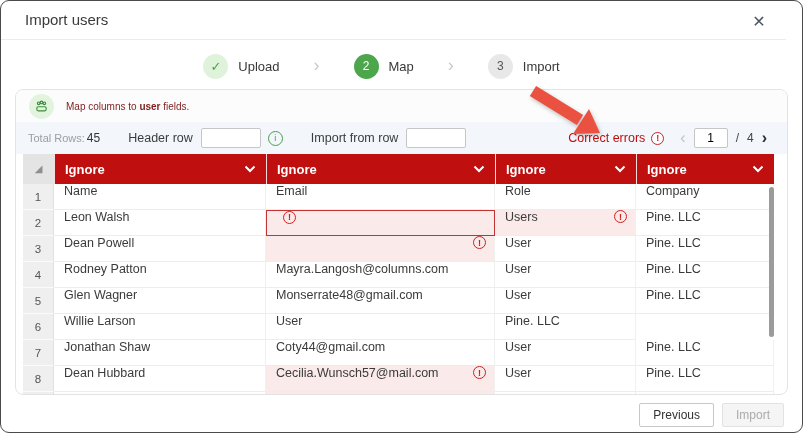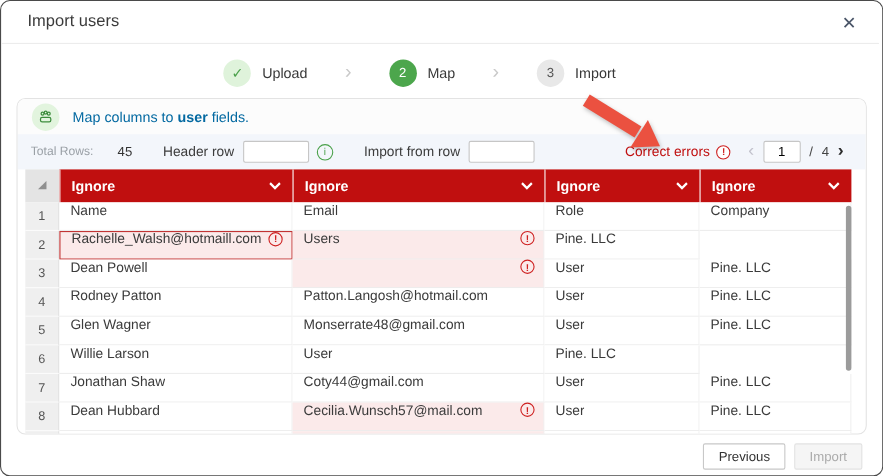--- a/index.html
+++ b/index.html
@@ -2,21 +2,21 @@
 <html style="--header_red: #c00f0f; --error_pink: #fbeaea; --error_icon: #ce2121; --accent_green: #4ca64c; --toolbar_bg: #f3f6fb; --arrow: #eb5140;"><head>
 <meta charset="utf-8">
 <style>
   html,body{margin:0;padding:0;background:#fff;}
   body{font-family:"Liberation Sans",sans-serif;width:803px;height:433px;position:relative;overflow:hidden;
        -webkit-font-smoothing:antialiased;}
   .dialog{position:absolute;inset:0;background:#fff;border:1px solid #4a4a4a;border-radius:9px;
           box-sizing:border-box;overflow:hidden;}
 
   
-  .dlg-header{position:absolute;top:0;left:0;right:3px;height:38px;border-bottom:1px solid #ececec;}
+  .dlg-header{position:absolute;top:0;left:0;right:16px;height:38px;border-bottom:1px solid #ececec;}
   .dlg-title{position:absolute;left:24px;top:10px;font-size:15px;color:#3b3b3b;}
   .close-btn{position:absolute;right:14px;top:8px;width:26px;height:26px;border:none;background:transparent;
              cursor:pointer;font-size:16px;color:#4a5568;line-height:26px;padding:0;}
 
   
   .stepper{position:absolute;top:48px;left:0;width:100%;height:34px;display:flex;align-items:center;
            justify-content:center;transform:translateX(-20px);gap:34px;}
   .step{display:flex;align-items:center;gap:10px;}
   .step .bubble{width:25px;height:25px;border-radius:50%;display:flex;align-items:center;justify-content:center;
                 font-size:12px;}
@@ -25,28 +25,28 @@
   .step.todo .bubble{background:#e8e8e8;color:#555;}
   .step .slabel{font-size:13px;color:#383838;}
   .step-sep{font-size:18px;color:#c9c9c9;font-weight:400;margin-top:-2px;}
 
   
   .card{position:absolute;left:14px;right:14px;top:88px;height:306px;border:1px solid #e3e3e3;
         border-radius:8px;box-sizing:border-box;overflow:hidden;background:#fff;}
   .banner{height:32px;display:flex;align-items:center;padding:0 13px;background:#fcfcfc;}
   .banner-icon{width:25px;height:25px;border-radius:50%;background:#e2f4de;display:flex;align-items:center;
                justify-content:center;margin-right:12px;}
-  .banner-text{font-size:13px;color:#0369a1;}
+  .banner-text{font-size:10px;color:#7f1d1d;}
   .banner-text b{font-weight:700;}
 
   
   .toolbar{height:32px;background:var(--toolbar_bg,#f3f6fb);display:flex;align-items:center;
            padding:0 20px 0 12px;font-size:12px;color:#444;}
   .tr-label{font-size:11px;color:#9aa0a6;}
-  .tr-value{font-size:12px;color:#333;margin-left:22px;text-align:center;}
+  .tr-value{font-size:12px;color:#333;margin-left:2px;text-align:center;}
   .tb-label{margin-left:28px;font-size:12.5px;color:#3c3c3c;text-align:right;}
   .tb-input{width:60px;height:20px;margin-left:8px;border:1px solid #c6c6c6;border-radius:2px;
             background:#fff;font-size:12px;padding:0 4px;box-sizing:border-box;}
   .info-icon{width:13px;height:13px;border:1px solid #49a049;border-radius:50%;color:#49a049;font-size:9px;
              display:inline-flex;align-items:center;justify-content:center;margin-left:7px;font-style:normal;}
   .tb-spacer{flex:1;}
   .correct-errors{color:var(--header_red,#c00f0f);font-size:12.5px;display:flex;align-items:center;gap:6px;cursor:pointer;}
   .err-badge{width:13px;height:13px;border:1.5px solid var(--error_icon,#ce2121);border-radius:50%;
              color:var(--error_icon,#ce2121);font-size:9px;font-weight:700;display:inline-flex;align-items:center;
              justify-content:center;box-sizing:border-box;background:#fff;}
@@ -197,22 +197,24 @@
           </div>
           <div class="cell dcell">
             <span class="ctext">Role</span>
           </div>
           <div class="cell dcell">
             <span class="ctext">Company</span>
           </div>
         </div>
         <div class="trow">
           <div class="cell rnum">2</div>
+          <div class="cell dcell">
+            <span class="ctext">Leon Walsh</span>
+          </div>
           <div class="cell dcell err focus">
-            <span class="ctext">Rachelle_Walsh@hotmaill.com</span>
             <span class="erricon">!</span>
           </div>
           <div class="cell dcell err">
             <span class="ctext">Users</span>
             <span class="erricon">!</span>
           </div>
           <div class="cell dcell">
             <span class="ctext">Pine. LLC</span>
           </div>
         </div>
@@ -231,21 +233,21 @@
           <div class="cell dcell">
             <span class="ctext">Pine. LLC</span>
           </div>
         </div>
         <div class="trow">
           <div class="cell rnum">4</div>
           <div class="cell dcell">
             <span class="ctext">Rodney Patton</span>
           </div>
           <div class="cell dcell">
-            <span class="ctext">Patton.Langosh@hotmail.com</span>
+            <span class="ctext">Mayra.Langosh@columns.com</span>
           </div>
           <div class="cell dcell">
             <span class="ctext">User</span>
           </div>
           <div class="cell dcell">
             <span class="ctext">Pine. LLC</span>
           </div>
         </div>
         <div class="trow">
           <div class="cell rnum">5</div>

